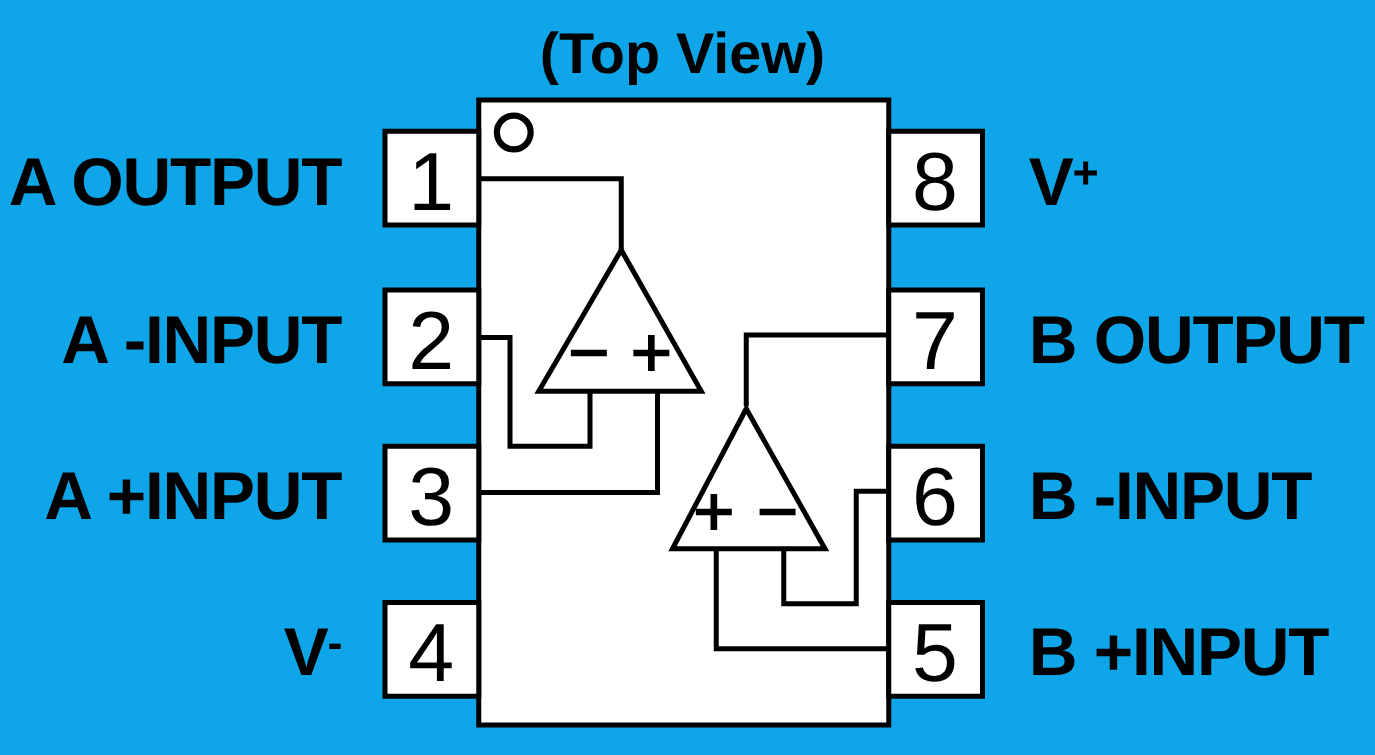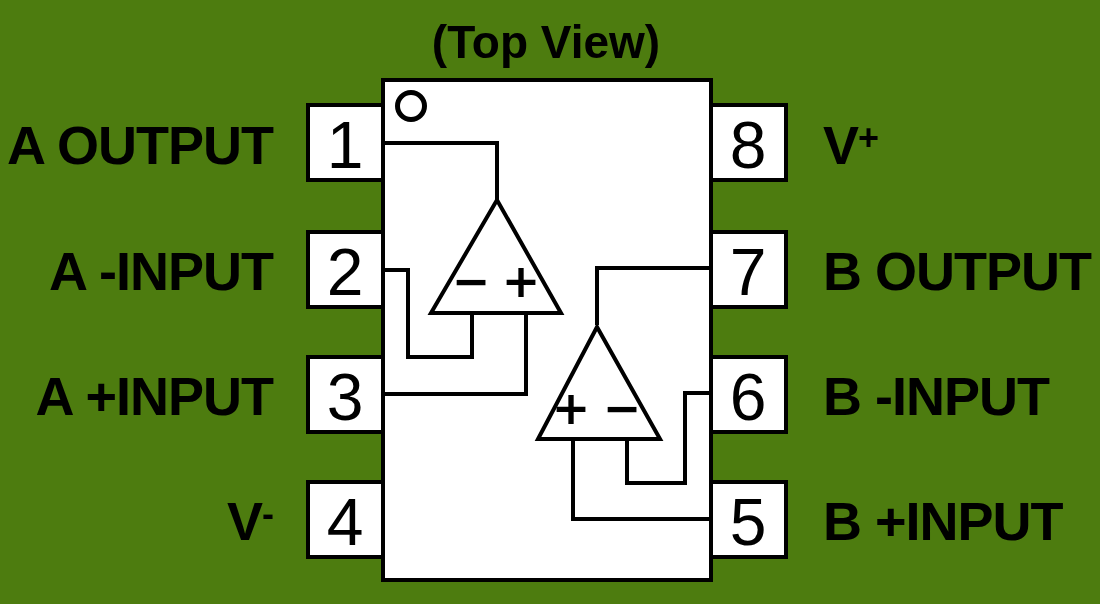--- a/index.html
+++ b/index.html
@@ -4,21 +4,21 @@
 <style>
   html, body {
     margin: 0;
     padding: 0;
     background: #ffffff;
   }
   .stage {
     position: relative;
     width: 1100px;
     height: 604px;
-    background: #4d7c0f;
+    background: #0ea5e9;
     overflow: hidden;
     font-family: "Liberation Sans", sans-serif;
   }
   svg { display: block; }
   .title-text {
     font-family: "Liberation Sans", sans-serif;
     font-size: 46px;
     font-weight: bold;
     fill: #000000;
   }

